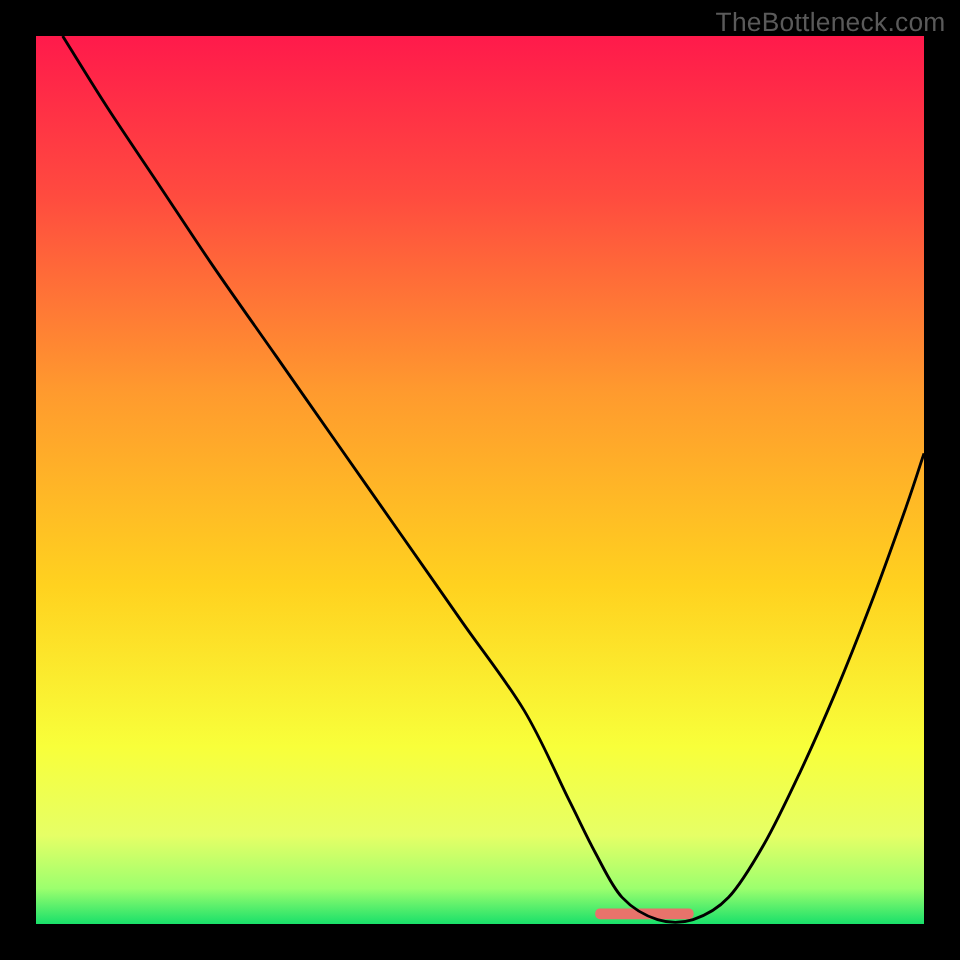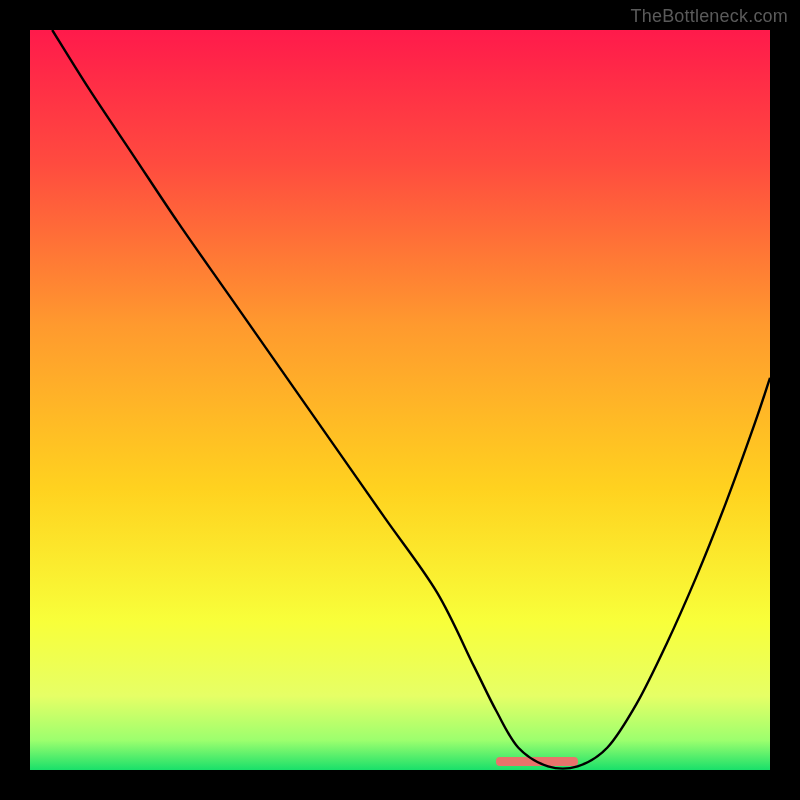--- a/index.html
+++ b/index.html
@@ -14,21 +14,21 @@
     position: relative;
     width: 800px;
     height: 800px;
     background: #000;
   }
   .watermark {
     position: absolute;
     top: 6px;
     right: 12px;
     color: #5a5a5a;
-    font-size: 18px;
+    font-size: 22px;
     font-weight: 500;
     letter-spacing: 0.2px;
     z-index: 10;
   }
   .plot {
     position: absolute;
     left: 30px;
     top: 30px;
     width: 740px;
     height: 740px;

